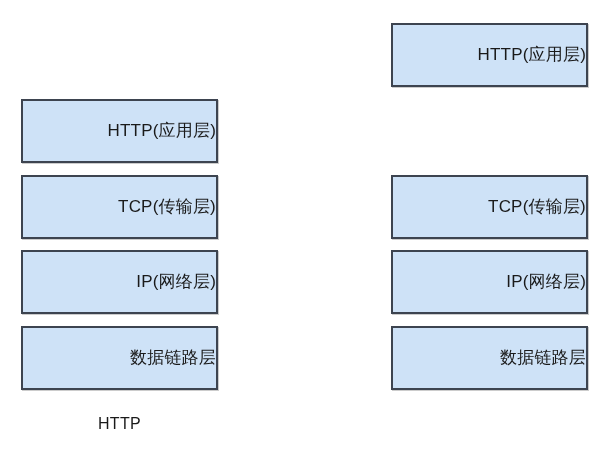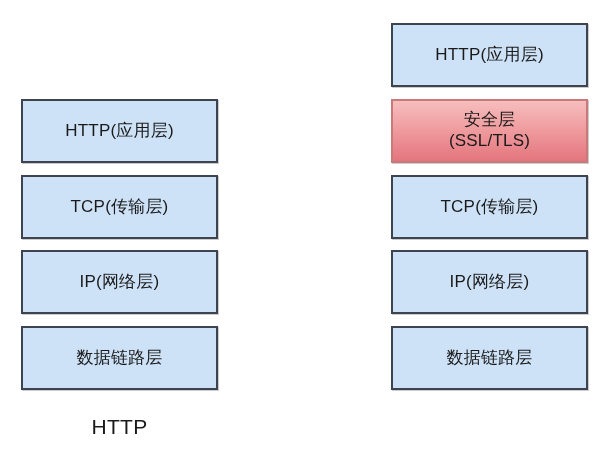--- a/index.html
+++ b/index.html
@@ -28,21 +28,21 @@
 
   .layer-box {
     position: absolute;
     left: 0;
     width: 197px;
     box-sizing: border-box;
     border: 2px solid #3d4450;
     background: #cee2f7;
     display: flex;
     flex-direction: column;
-    align-items: center;
+    align-items: flex-end;
     justify-content: center;
     color: #1a1a1a;
     font-size: 17px;
     line-height: 1.22;
     text-align: center;
     letter-spacing: 0.2px;
     box-shadow: 1px 1px 0 rgba(0,0,0,0.20);
   }
   .layer-box.secure {
     border: 2px solid #c87a7a;
@@ -51,21 +51,21 @@
   .layer-line {
     display: block;
     white-space: nowrap;
   }
 
   .stack-label {
     position: absolute;
     left: 0;
     width: 197px;
     text-align: center;
-    font-size: 21px;
+    font-size: 16px;
     color: #1a1a1a;
     letter-spacing: 0.3px;
   }
 </style>
 </head>
 <body>
 
 <div id="diagram">
 
   <div class="stack" id="stack-http">
@@ -80,24 +80,20 @@
       </div>
       <div class="layer-box" style="top: 326px; height: 64px;">
         <span class="layer-line">数据链路层</span>
       </div>
       <div class="stack-label" style="top: 415px;">HTTP</div>
     </div>
   <div class="stack" id="stack-https">
       <div class="layer-box" style="top: 23px; height: 64px;">
         <span class="layer-line">HTTP(应用层)</span>
       </div>
-      <div class="layer-box secure" style="top: 99px; height: 64px;">
-        <span class="layer-line">安全层</span>
-        <span class="layer-line">(SSL/TLS)</span>
-      </div>
       <div class="layer-box" style="top: 175px; height: 64px;">
         <span class="layer-line">TCP(传输层)</span>
       </div>
       <div class="layer-box" style="top: 250px; height: 64px;">
         <span class="layer-line">IP(网络层)</span>
       </div>
       <div class="layer-box" style="top: 326px; height: 64px;">
         <span class="layer-line">数据链路层</span>
       </div>
     </div>

